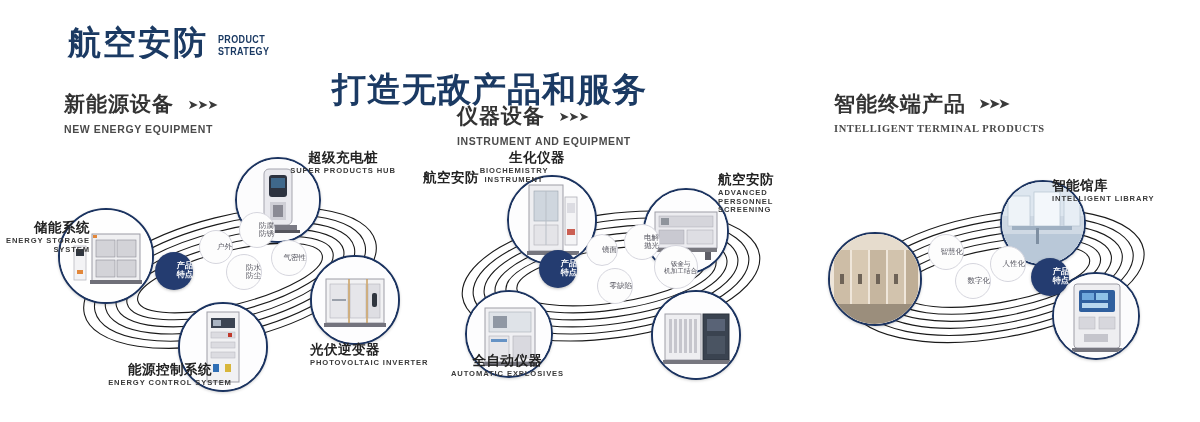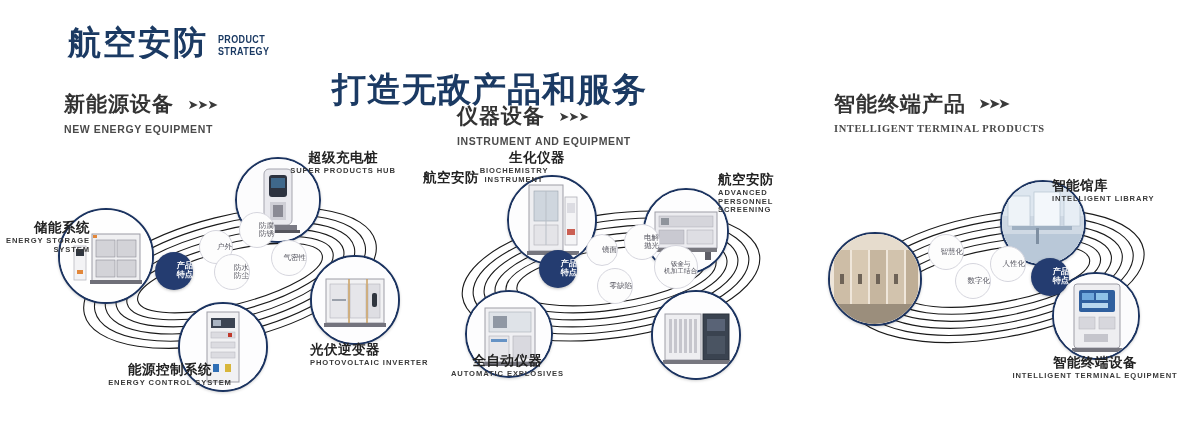--- a/index.html
+++ b/index.html
@@ -194,21 +194,21 @@
       <span style="white-space:pre-line">产品
 特点</span>
     </div>
     <div class="bub light" style="left:169px;top:80px;width:32px;height:32px;">
       <span style="white-space:pre-line">户外</span>
     </div>
     <div class="bub light" style="left:209px;top:62px;width:34px;height:34px;">
       <span style="white-space:pre-line">防腐
 防锈</span>
     </div>
-    <div class="bub light" style="left:184px;top:104px;width:34px;height:34px;font-family:Liberation Mono, monospace;">
+    <div class="bub light" style="left:196px;top:104px;width:34px;height:34px;font-family:Liberation Mono, monospace;">
       <span style="white-space:pre-line">防水
 防尘</span>
     </div>
     <div class="bub light" style="left:241px;top:90px;width:34px;height:34px;">
       <span style="white-space:pre-line">气密性</span>
     </div>
   </div>
 
   <div class="cluster" id="cl1">
     <svg class="rings" viewBox="0 0 400 260">
@@ -377,24 +377,20 @@
         <rect x="25" y="16" width="36" height="22" rx="2" fill="#2f5f9e"></rect>
         <rect x="28" y="19" width="12" height="7" fill="#6fa8dc"></rect>
         <rect x="42" y="19" width="12" height="7" fill="#8fc3e8"></rect>
         <rect x="28" y="29" width="26" height="5" fill="#b8d6ee"></rect>
         <rect x="25" y="43" width="16" height="12" fill="#d7d7dd" stroke="#b0b0b8" stroke-width=".5"></rect>
         <rect x="45" y="43" width="16" height="12" fill="#d7d7dd" stroke="#b0b0b8" stroke-width=".5"></rect>
         <rect x="30" y="60" width="24" height="8" fill="#c5c5cc"></rect>
         <rect x="18" y="74" width="50" height="4" fill="#76767f"></rect>
       </svg>
     </div>
-    <div class="cap c" style="left:195px;top:205px;width:200px;">
-      <div class="cn">智能终端设备</div>
-      <div class="en">INTELLIGENT TERMINAL EQUIPMENT</div>
-    </div>
 
     <div class="bub light" style="left:128px;top:84px;width:34px;height:34px;">
       <span style="white-space:pre-line">智慧化</span>
     </div>
     <div class="bub light" style="left:155px;top:113px;width:34px;height:34px;">
       <span style="white-space:pre-line">数字化</span>
     </div>
     <div class="bub light" style="left:190px;top:96px;width:34px;height:34px;">
       <span style="white-space:pre-line">人性化</span>
     </div>

